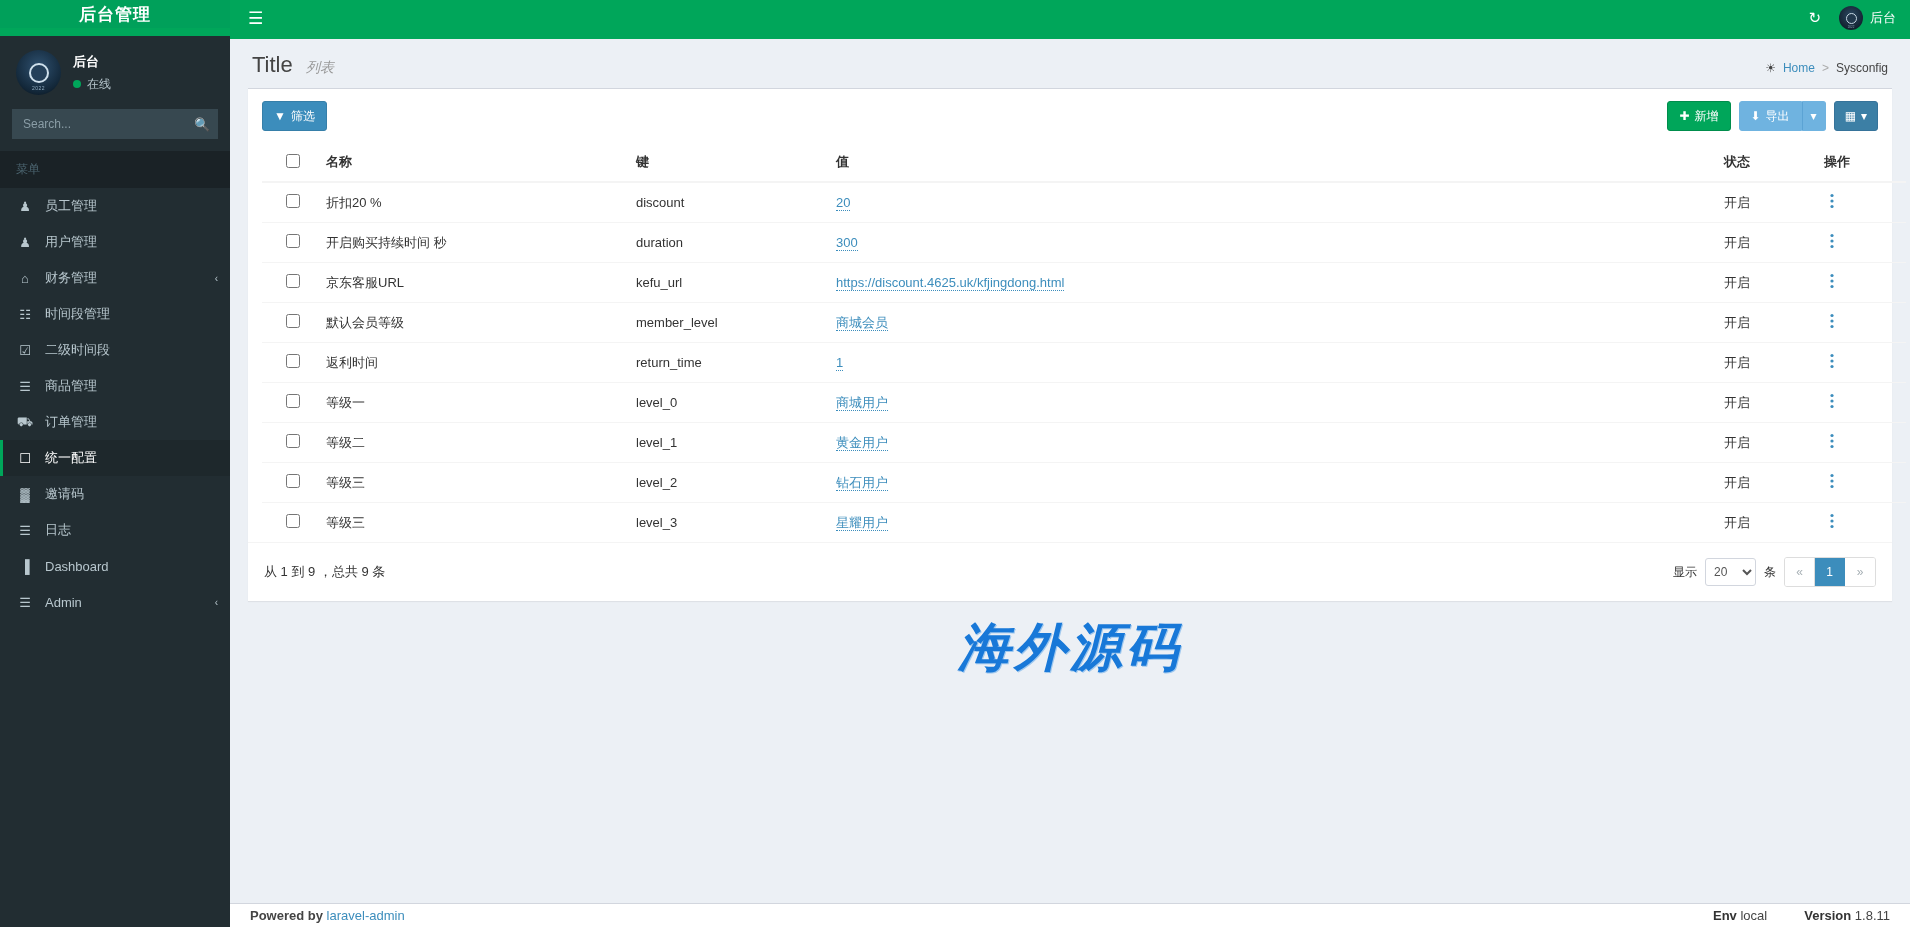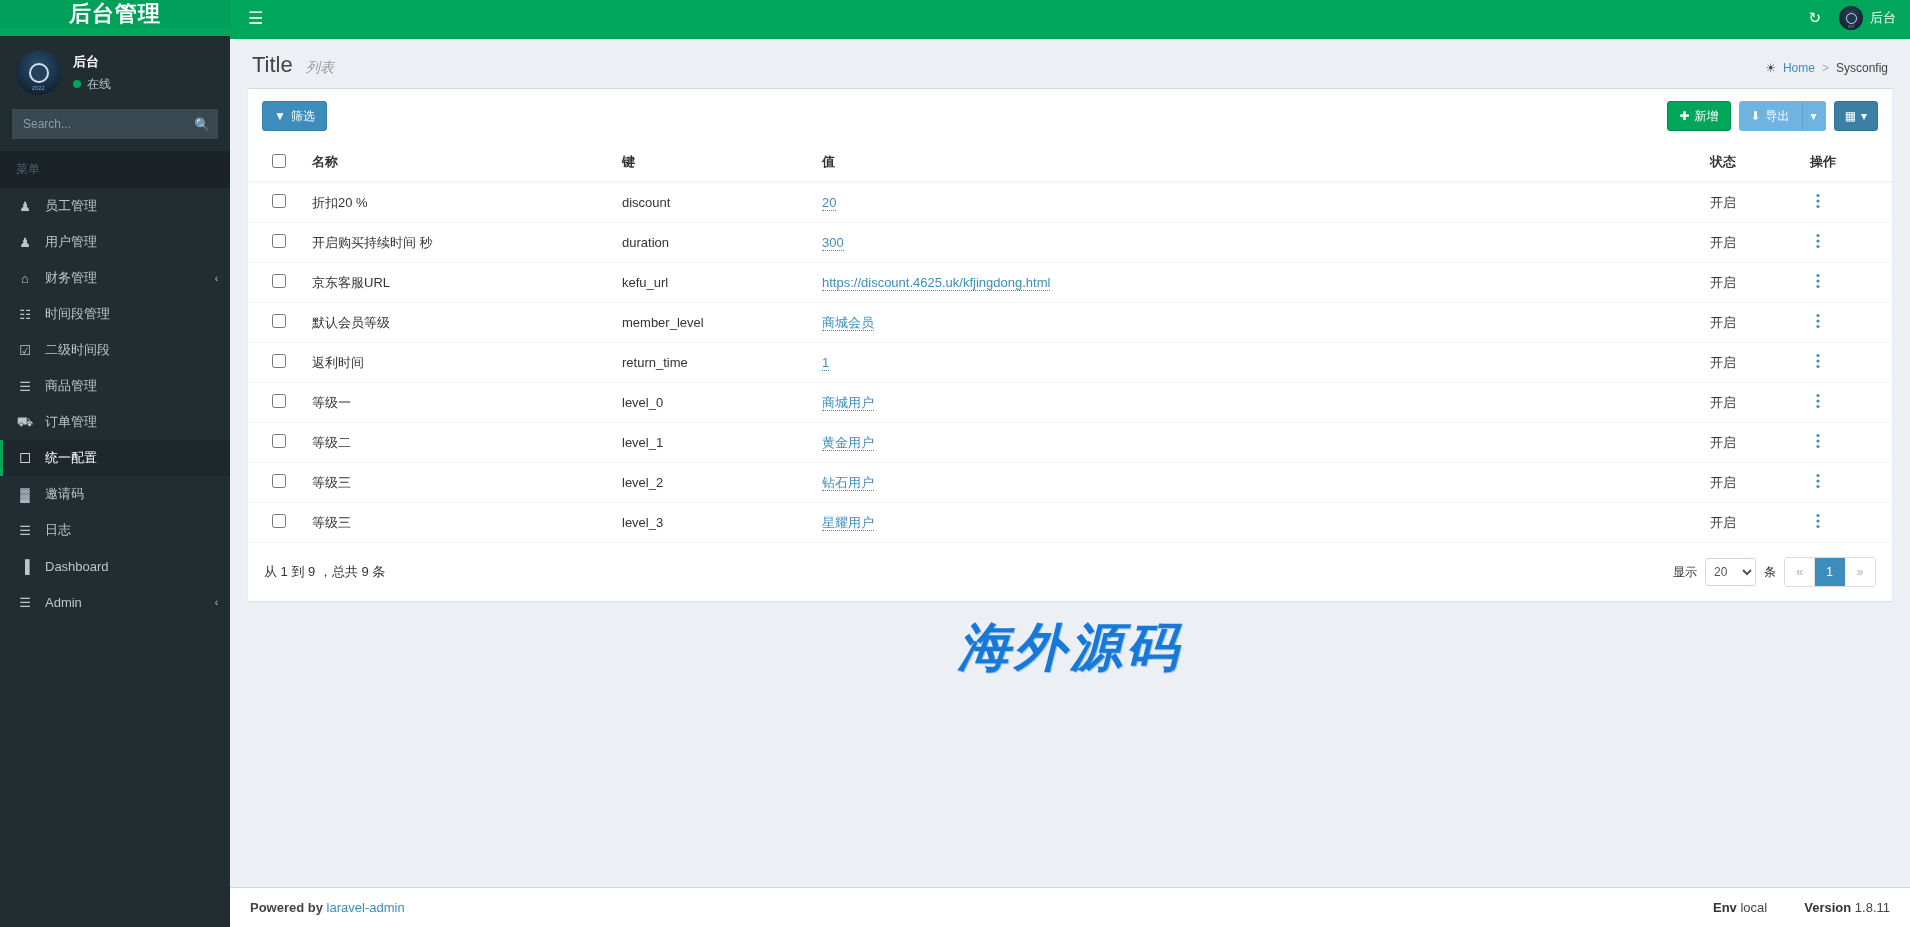--- a/index.html
+++ b/index.html
@@ -9,21 +9,21 @@
     background: #ecf0f5;
     overflow: hidden;
   }
   body { display: flex; flex-direction: column; }
 
   
   .topbar { height: 36px; display: flex; flex: 0 0 36px; background: #00a65a; }
   .logo-box {
     width: 230px; height: 28px; background: #00a05a;
     display: flex; align-items: center; justify-content: center;
-    color: #fff; font-size: 22px; font-weight: bold; letter-spacing: 1px;
+    color: #fff; font-size: 17px; font-weight: bold; letter-spacing: 1px;
   }
   .navbar {
     flex: 1; height: 36px; background: #00a65a;
     display: flex; align-items: center; justify-content: space-between;
     padding: 0 14px 0 10px;
   }
   .hamburger { color: #fff; font-size: 17px; line-height: 1; cursor: pointer; padding: 0 8px; }
   .navbar-right { display: flex; align-items: center; gap: 18px; }
   .refresh-ico { color: #fff; font-size: 15px; cursor: pointer; }
   .user-menu { display: flex; align-items: center; gap: 7px; cursor: pointer; }
@@ -128,21 +128,21 @@
   }
   .btn-filter { background: #3c8dbc; border-color: #367fa9; }
   .btn-new { background: #00a65a; border-color: #008d4c; }
   .btn-export { background: #6fb3e0; border-color: #6fb3e0; border-radius: 3px 0 0 3px; }
   .btn-caret { background: #6fb3e0; border-color: #6fb3e0; border-left: 1px solid #5ba3d4;
                border-radius: 0 3px 3px 0; padding: 6px 8px; }
   .btn-grid { background: #3c7fa5; border-color: #36739a; padding: 6px 10px; }
   .btn-group { display: inline-flex; }
   .header-actions { display: flex; align-items: center; gap: 8px; }
 
-  table.data { width: 100%; border-collapse: collapse; font-size: 13px; }
+  table.data { width: 100%; border-collapse: collapse; font-size: 13px; margin-left: 14px; }
   table.data thead th {
     text-align: left; font-weight: bold; color: #333;
     padding: 10px 8px; border-bottom: 2px solid #f4f4f4; font-size: 13px;
   }
   table.data tbody td {
     padding: 10px 8px; border-top: 1px solid #f4f4f4; color: #333; vertical-align: middle;
   }
   .col-check { width: 56px; padding-left: 24px !important; }
   .col-name  { width: 310px; }
   .col-key   { width: 200px; }
@@ -186,21 +186,21 @@
   .watermark {
     text-align: center; margin-top: 12px;
     font-family: "DejaVu Serif", "Liberation Serif", serif;
     font-size: 52px; color: #1878d8; font-style: italic; font-weight: bold;
     letter-spacing: 4px; text-shadow: 1px 1px 0 #9fc8ee;
   }
 
   
   .main-footer {
     background: #fff; border-top: 1px solid #d2d6de;
-    padding: 12px 20px; display: flex; align-items: center;
+    padding: 4px 20px; display: flex; align-items: center;
     justify-content: space-between; font-size: 13px; color: #444;
     flex: 0 0 auto;
   }
   .main-footer a { color: #3c8dbc; text-decoration: none; }
   .footer-right { display: flex; gap: 22px; }
   .footer-right b { color: #333; margin-left: 15px; }
   .footer-right span { color: #444; margin-left: 0; }
 </style>
 </head>
 <body>

